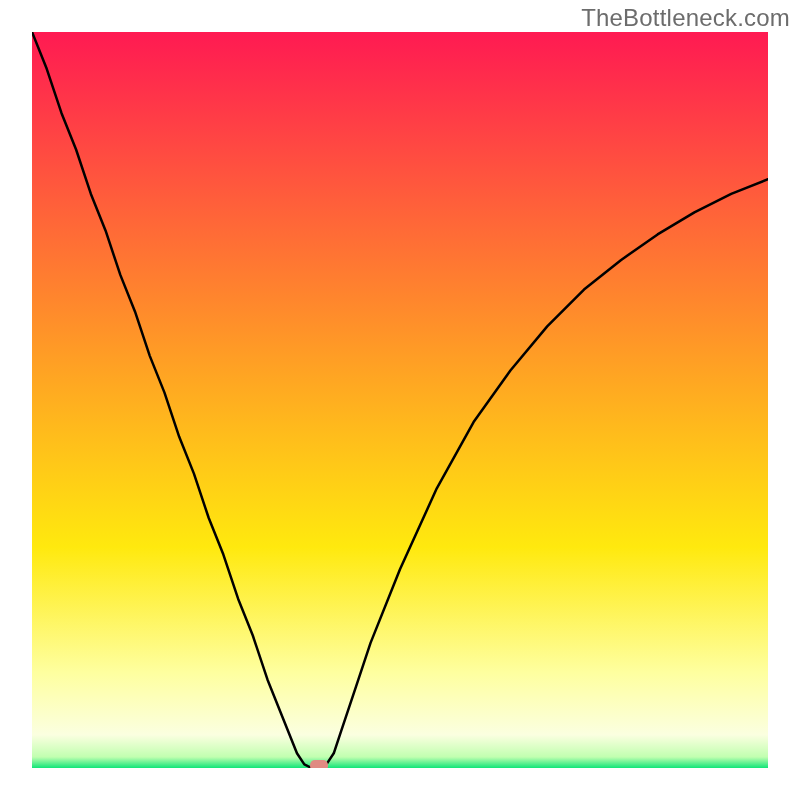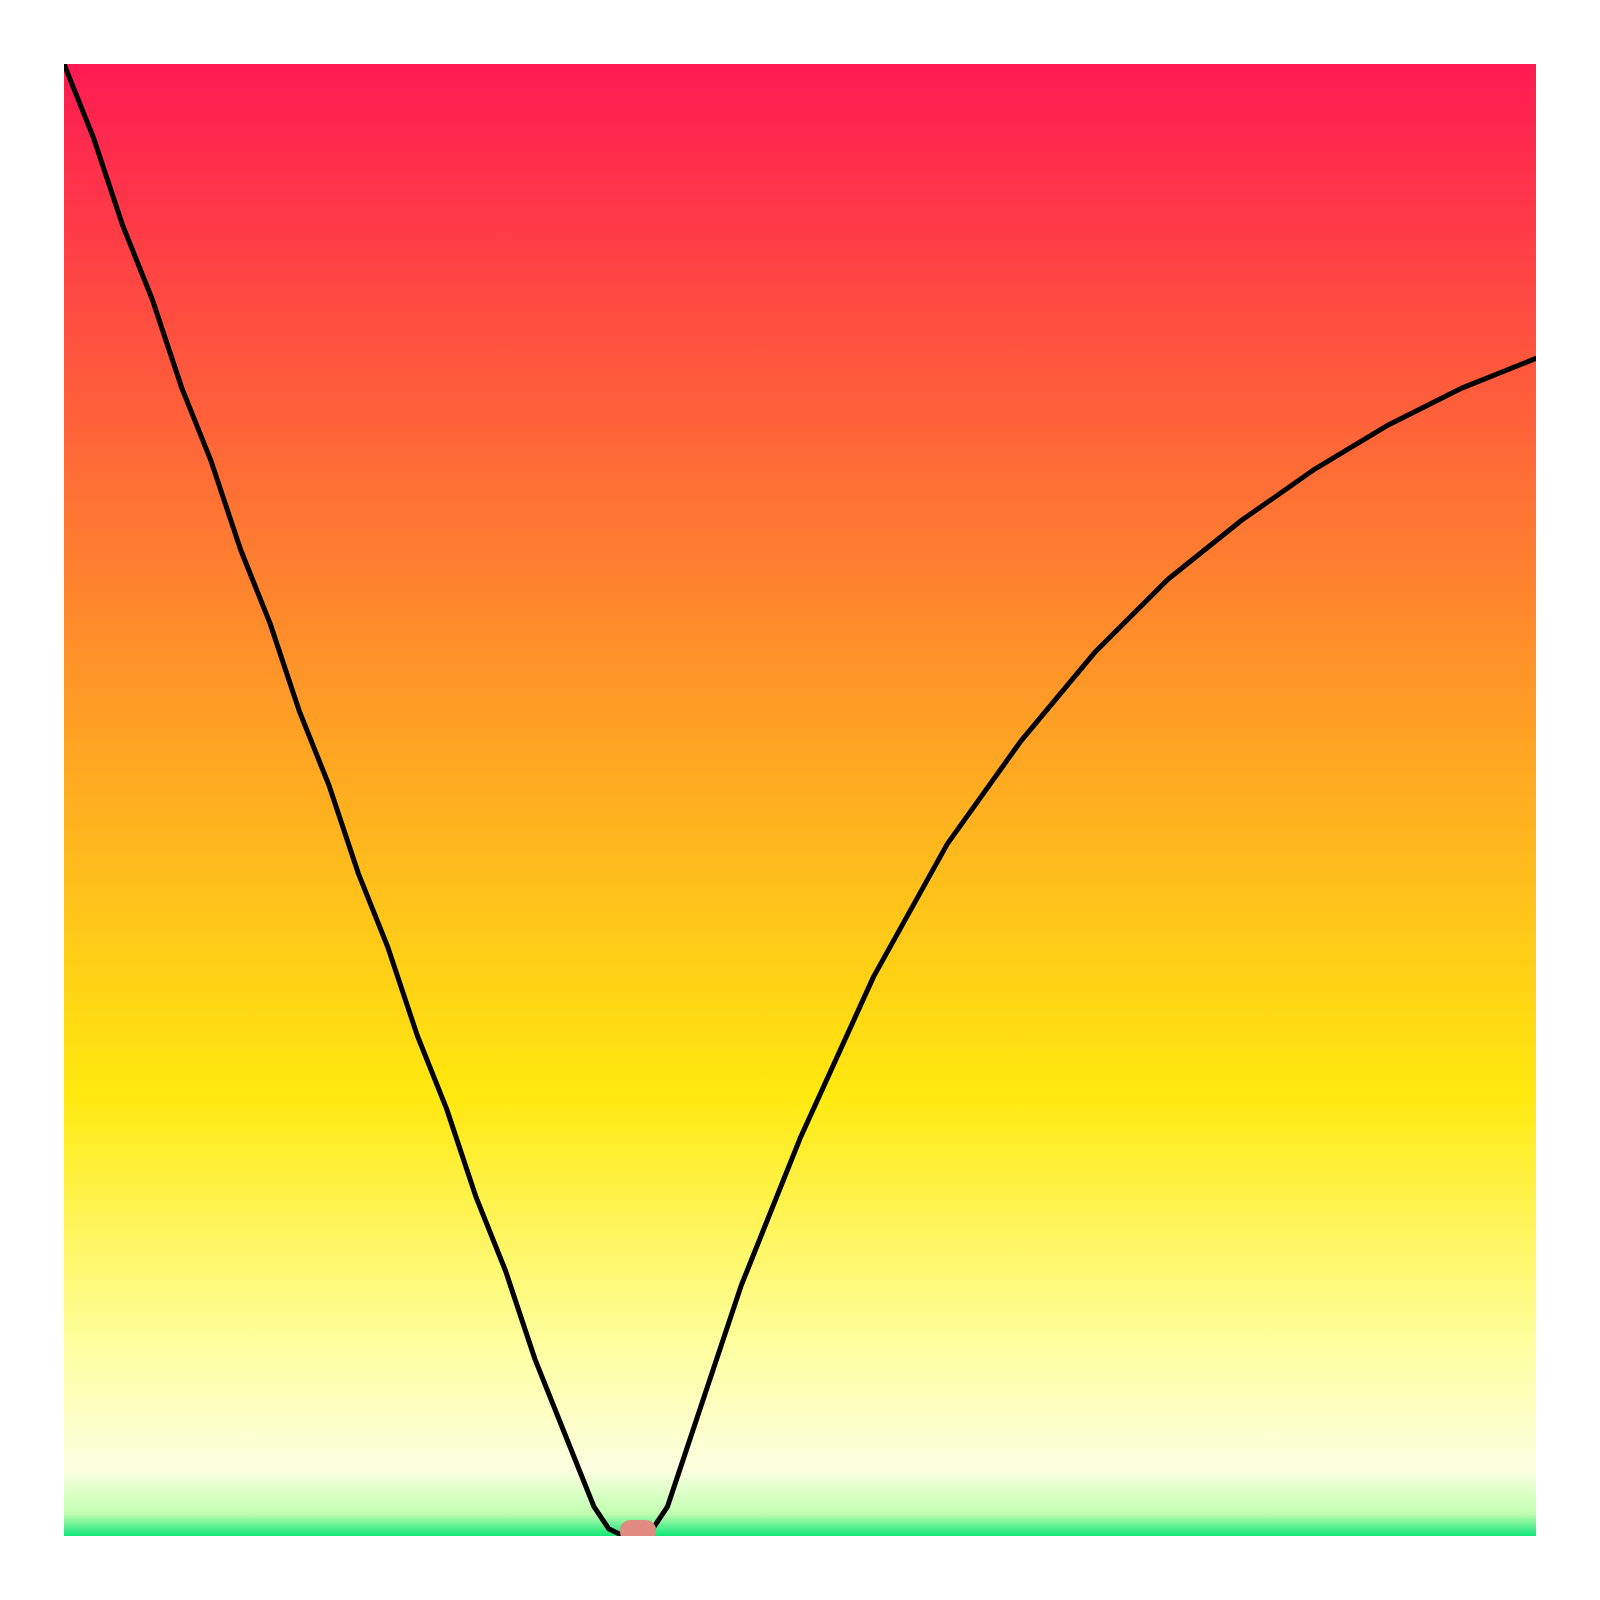--- a/index.html
+++ b/index.html
@@ -31,20 +31,21 @@
     left: 32px;
     width: 736px;
     height: 736px;
     display: block;
   }
 </style>
 </head>
 <body>
 
 <div class="chart-container">
+  <div class="watermark">TheBottleneck.com</div>
 
   <svg class="plot" viewBox="0 0 736 736" preserveAspectRatio="none">
     <defs>
       <linearGradient id="bg-grad" x1="0" y1="0" x2="0" y2="1">
           <stop offset="0%" stop-color="#ff1a52"></stop>
           <stop offset="45%" stop-color="#ffa024"></stop>
           <stop offset="70%" stop-color="#ffe90e"></stop>
           <stop offset="87%" stop-color="#feff9f"></stop>
           <stop offset="95.5%" stop-color="#fbffe0"></stop>
           <stop offset="98.5%" stop-color="#c1ffb0"></stop>

